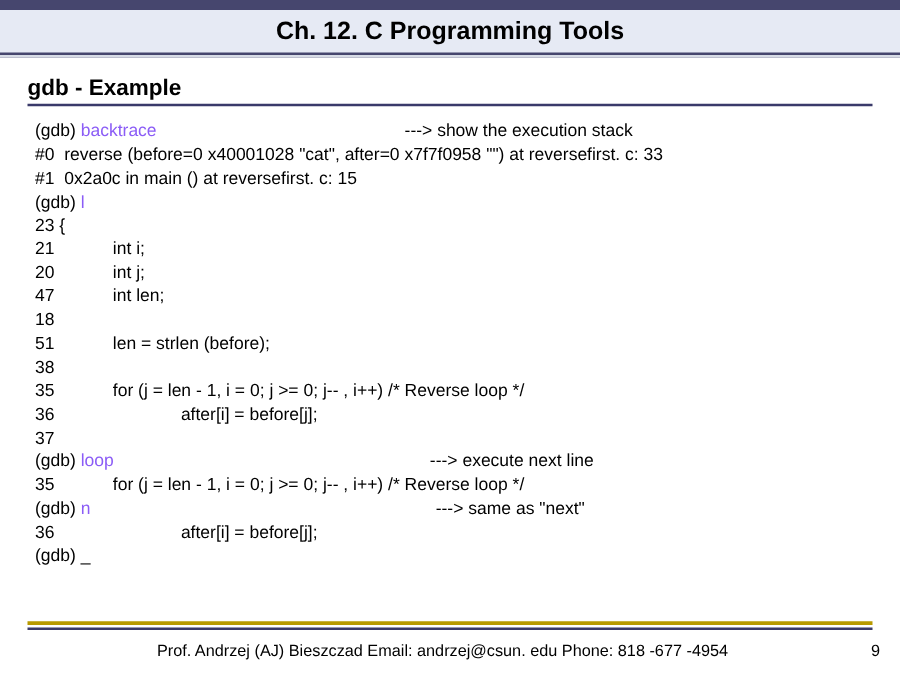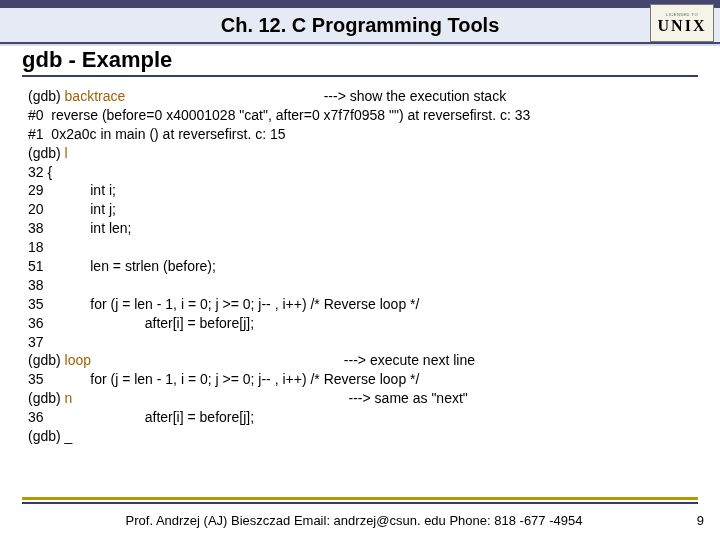--- a/index.html
+++ b/index.html
@@ -51,39 +51,39 @@
     letter-spacing: 0.5px;
   }
   .unix-badge .big {
     font-family: "Times New Roman", serif;
     font-size: 16px;
     font-weight: bold;
     letter-spacing: 2px;
     color: #000;
   }
   .subtitle {
-    margin: 1px 0 0 22px;
-    font-size: 22px;
+    margin: 14px 0 0 22px;
+    font-size: 18px;
     font-weight: bold;
     color: #000;
   }
   .underline {
     margin: 2px 22px 0 22px;
     height: 2px;
     background: #3a3a6a;
   }
   .code-block {
     margin: 10px 0 0 28px;
     font-family: Arial, Helvetica, sans-serif;
     font-size: 14px;
     line-height: 1.35;
     color: #000;
     white-space: pre;
   }
-  .code-block .cmd { color: #a16207; text-align: right; }
+  .code-block .cmd { color: #8b5cf6; text-align: right; }
   .footer-sep {
     position: absolute;
     left: 22px;
     right: 22px;
     bottom: 36px;
     height: 2px;
     background: #3a3a6a;
   }
   .footer-sep::before {
     content: "";
@@ -108,37 +108,33 @@
     color: #000;
   }
 </style>
 </head>
 <body>
 
 <div class="title-bar">
   <div class="title-inner">
     <span class="title-text">Ch. 12. C Programming Tools</span>
   </div>
-  <div class="unix-badge">
-    <div class="small">LICENSED TO</div>
-    <div class="big">UNIX</div>
-  </div>
 </div>
 
 <div class="subtitle">gdb - Example</div>
 <div class="underline"></div>
 
 <div class="code-block"><span>(gdb) </span><span class="cmd">backtrace</span><span>                                                   ---&gt; show the execution stack</span>
 <span>#0  reverse (before=0 x40001028 "cat", after=0 x7f7f0958 "") at reversefirst. c: 33</span>
 <span>#1  0x2a0c in main () at reversefirst. c: 15</span>
 <span>(gdb) </span><span class="cmd">l</span>
-<span>32 {</span>
-<span>29            int i;</span>
+<span>23 {</span>
+<span>21            int i;</span>
 <span>20            int j;</span>
-<span>38            int len;</span>
+<span>47            int len;</span>
 <span>18</span>
 <span>51            len = strlen (before);</span>
 <span>38</span>
 <span>35            for (j = len - 1, i = 0; j &gt;= 0; j-- , i++) /* Reverse loop */</span>
 <span>36                          after[i] = before[j];</span>
 <span>37</span>
 <span>(gdb) </span><span class="cmd">loop</span><span>                                                                 ---&gt; execute next line</span>
 <span>35            for (j = len - 1, i = 0; j &gt;= 0; j-- , i++) /* Reverse loop */</span>
 <span>(gdb) </span><span class="cmd">n</span><span>                                                                       ---&gt; same as "next"</span>
 <span>36                          after[i] = before[j];</span>

